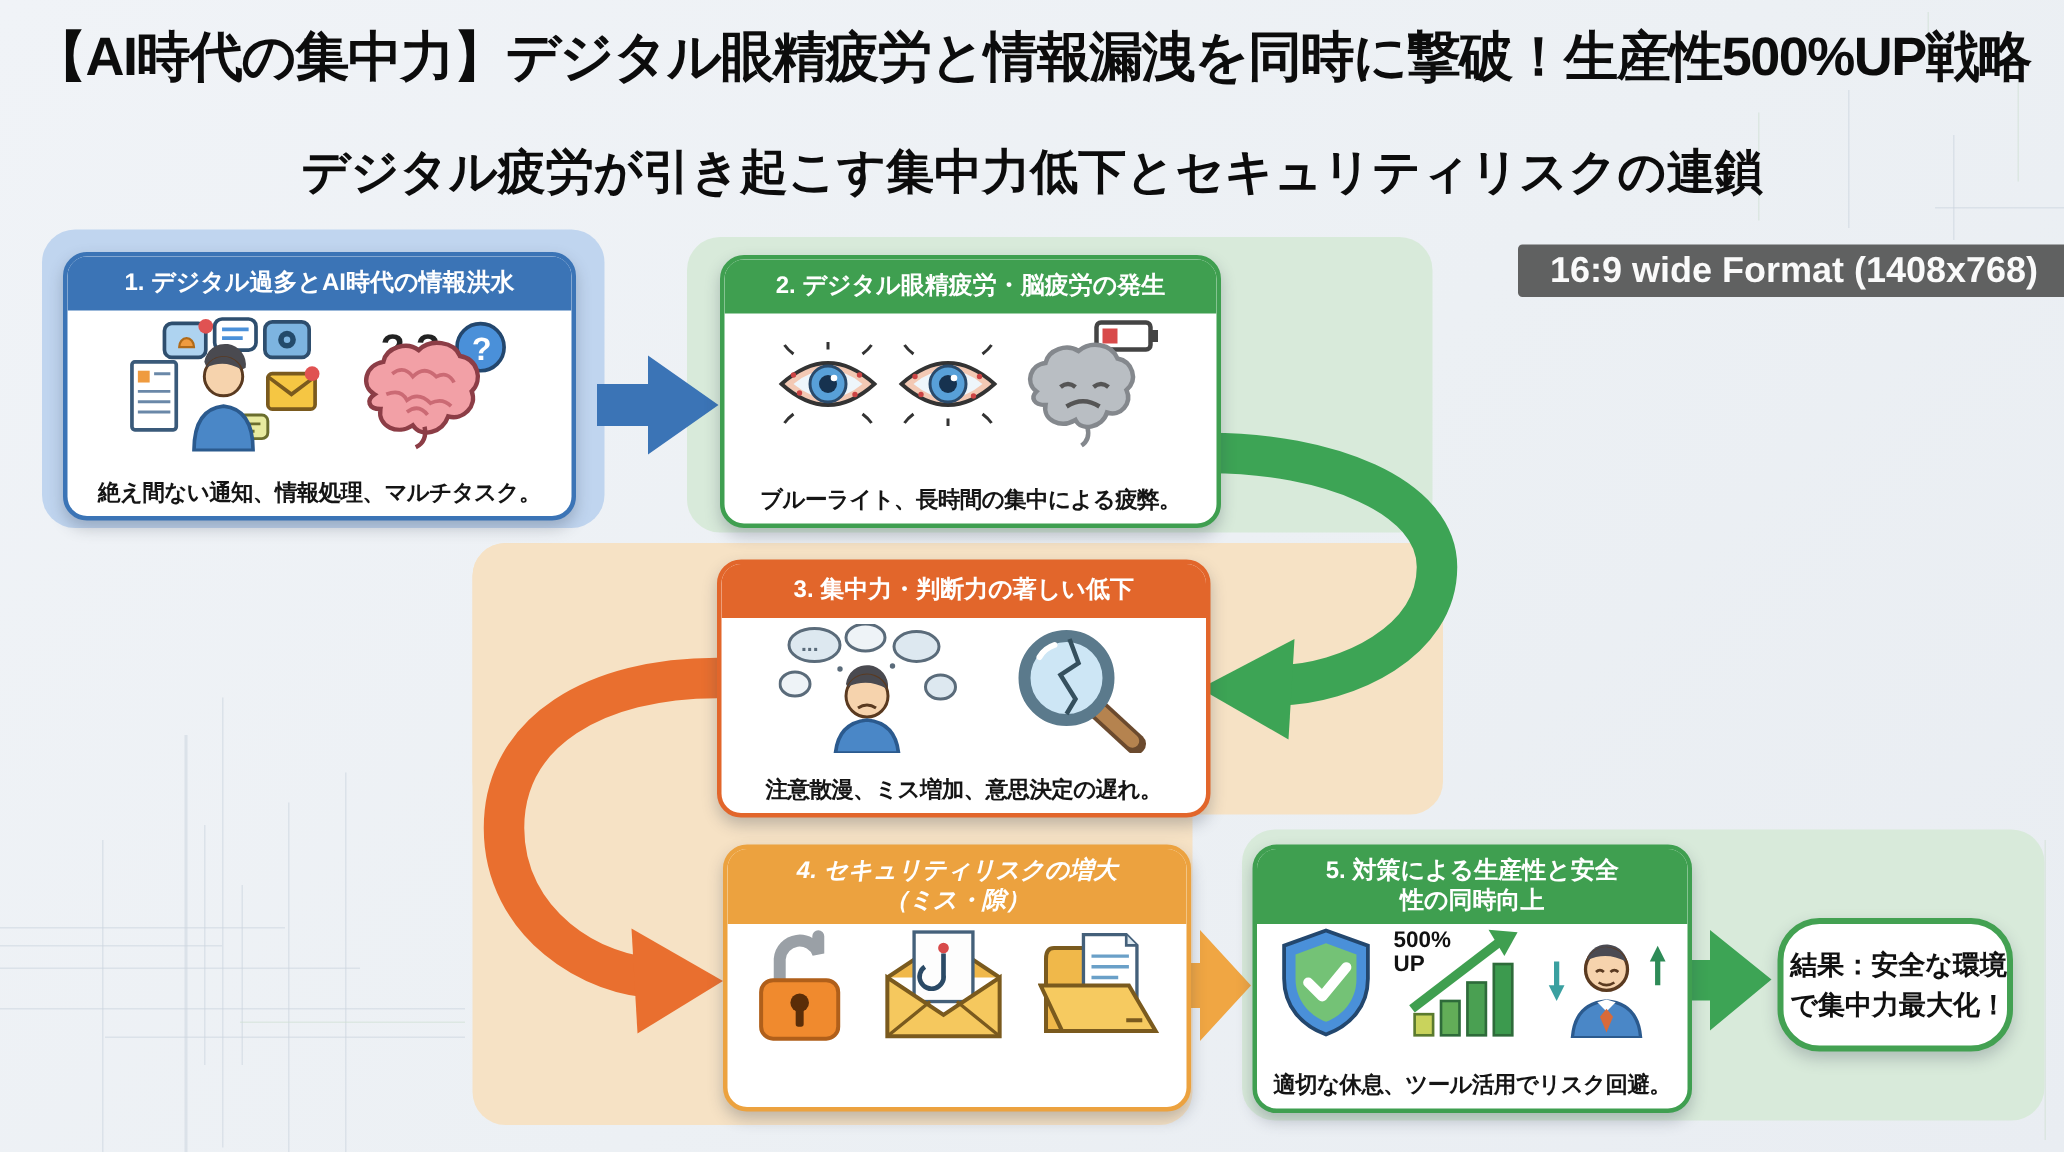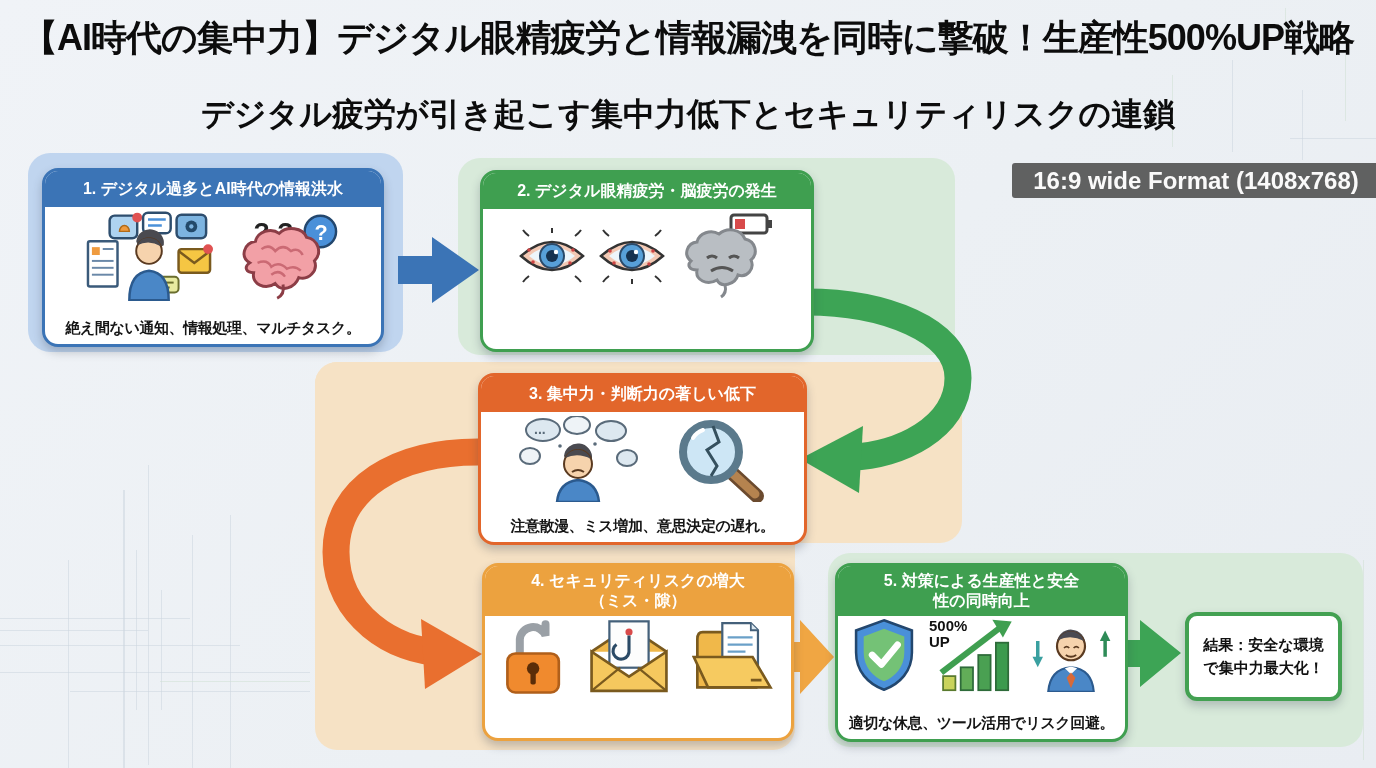--- a/index.html
+++ b/index.html
@@ -44,30 +44,30 @@
   .cap{
     position:absolute;bottom:6px;left:0;right:0;text-align:center;
     font-size:15px;font-weight:800;letter-spacing:-.4px;white-space:nowrap;color:#151515;
   }
   .c1{left:42px;top:168px;width:336px;height:173px;border:3px solid #3b74b6;}
   .c1 .hdr{background:#3b74b6;}
   .c2{left:480px;top:170px;width:328px;height:176px;border:3px solid #3f9f50;}
   .c2 .hdr{background:#3f9f50;}
   .c3{left:478px;top:373px;width:323px;height:166px;border:3px solid #e2662b;}
   .c3 .hdr{background:#e2662b;}
-  .c4{left:482px;top:563px;width:306px;height:172px;border:3px solid #eca23f;}
+  .c4{left:482px;top:563px;width:306px;height:172px;border:3px solid #eca23f;font-style:italic;}
   .c4 .hdr{background:#eca23f;}
   .c5{left:835px;top:563px;width:287px;height:173px;border:3px solid #3f9f50;}
   .c5 .hdr{background:#3f9f50;}
   .result{
     position:absolute;left:1185px;top:612px;width:149px;height:81px;z-index:3;
-    background:#fff;border:4px solid #43a152;border-radius:12px;
+    background:#fff;border:4px solid #43a152;border-radius:28px;
     box-shadow:0 5px 10px rgba(50,60,80,.25);
     display:flex;flex-direction:column;justify-content:center;text-align:center;
-    font-size:15px;font-weight:800;line-height:1.5;white-space:nowrap;
+    font-size:18px;font-weight:800;line-height:1.5;white-space:nowrap;align-items:flex-end;
   }
 </style>
 </head>
 <body>
 
 <div id="canvas">
 
   <div>
     <div class="bgline" style="left:68px;top:560px;width:1px;height:208px"></div>
     <div class="bgline" style="left:123px;top:490px;width:2px;height:278px"></div>
@@ -203,20 +203,21 @@
         <svg width="100" height="86" viewBox="0 0 100 86">
           <rect x="54" y="2" width="36" height="18" rx="3" fill="#fff" stroke="#444" stroke-width="3"></rect>
           <rect x="90" y="7" width="5" height="8" fill="#444"></rect>
           <rect x="58" y="6" width="10" height="10" fill="#d84a4a"></rect>
           <path d="M14 48 C6 42 10 30 20 29 C22 20 34 16 42 21 C50 14 64 16 68 26 C78 28 82 40 74 47 C78 56 70 65 61 62 C58 72 44 75 40 67 C30 73 18 67 20 57 C12 57 10 52 14 48 Z" fill="#b9bec3" stroke="#84888d" stroke-width="3"></path>
           <path d="M30 45 q5 -4 10 0 M52 45 q5 -4 10 0" stroke="#555" stroke-width="3" fill="none"></path>
           <path d="M34 58 q11 -7 22 0" stroke="#555" stroke-width="3" fill="none"></path>
           <path d="M48 72 q2 8 -4 12" fill="none" stroke="#84888d" stroke-width="3"></path>
         </svg>
       </div>
+      <div class="cap">ブルーライト、長時間の集中による疲弊。</div>
     </div>
   </div>
 
   <div class="card c3">
     <div class="hdr">
       <div>3. 集中力・判断力の著しい低下</div>
     </div>
     <div class="body">
       <div class="icons" style="gap:30px">
         <svg width="120" height="86" viewBox="0 0 120 86">

